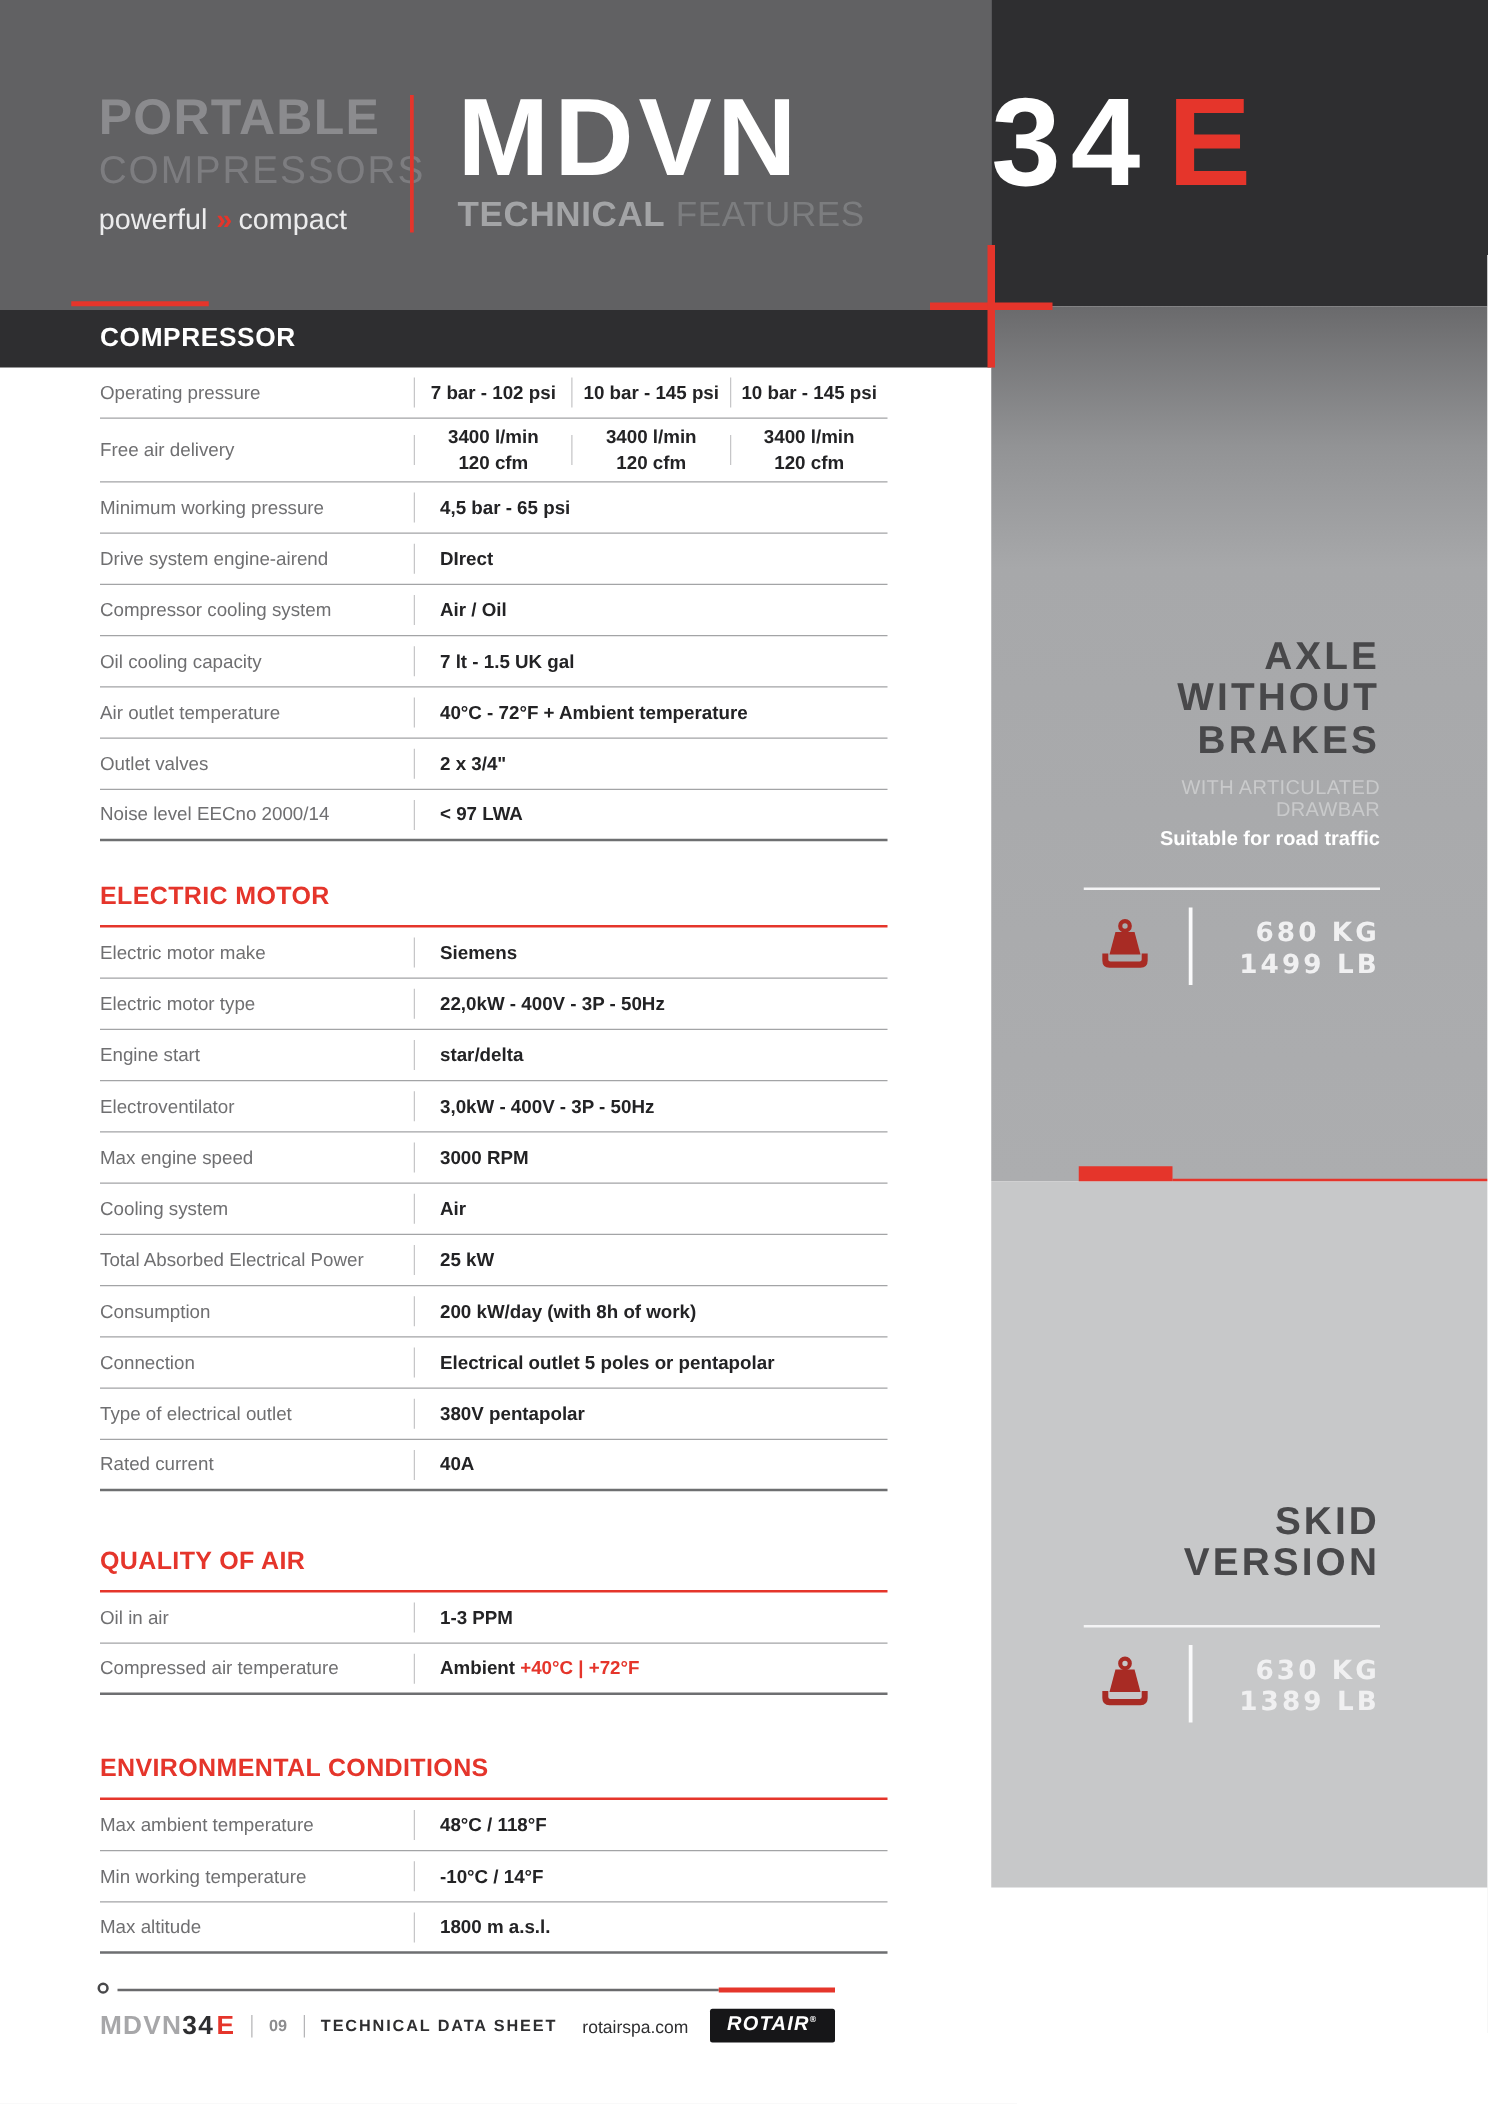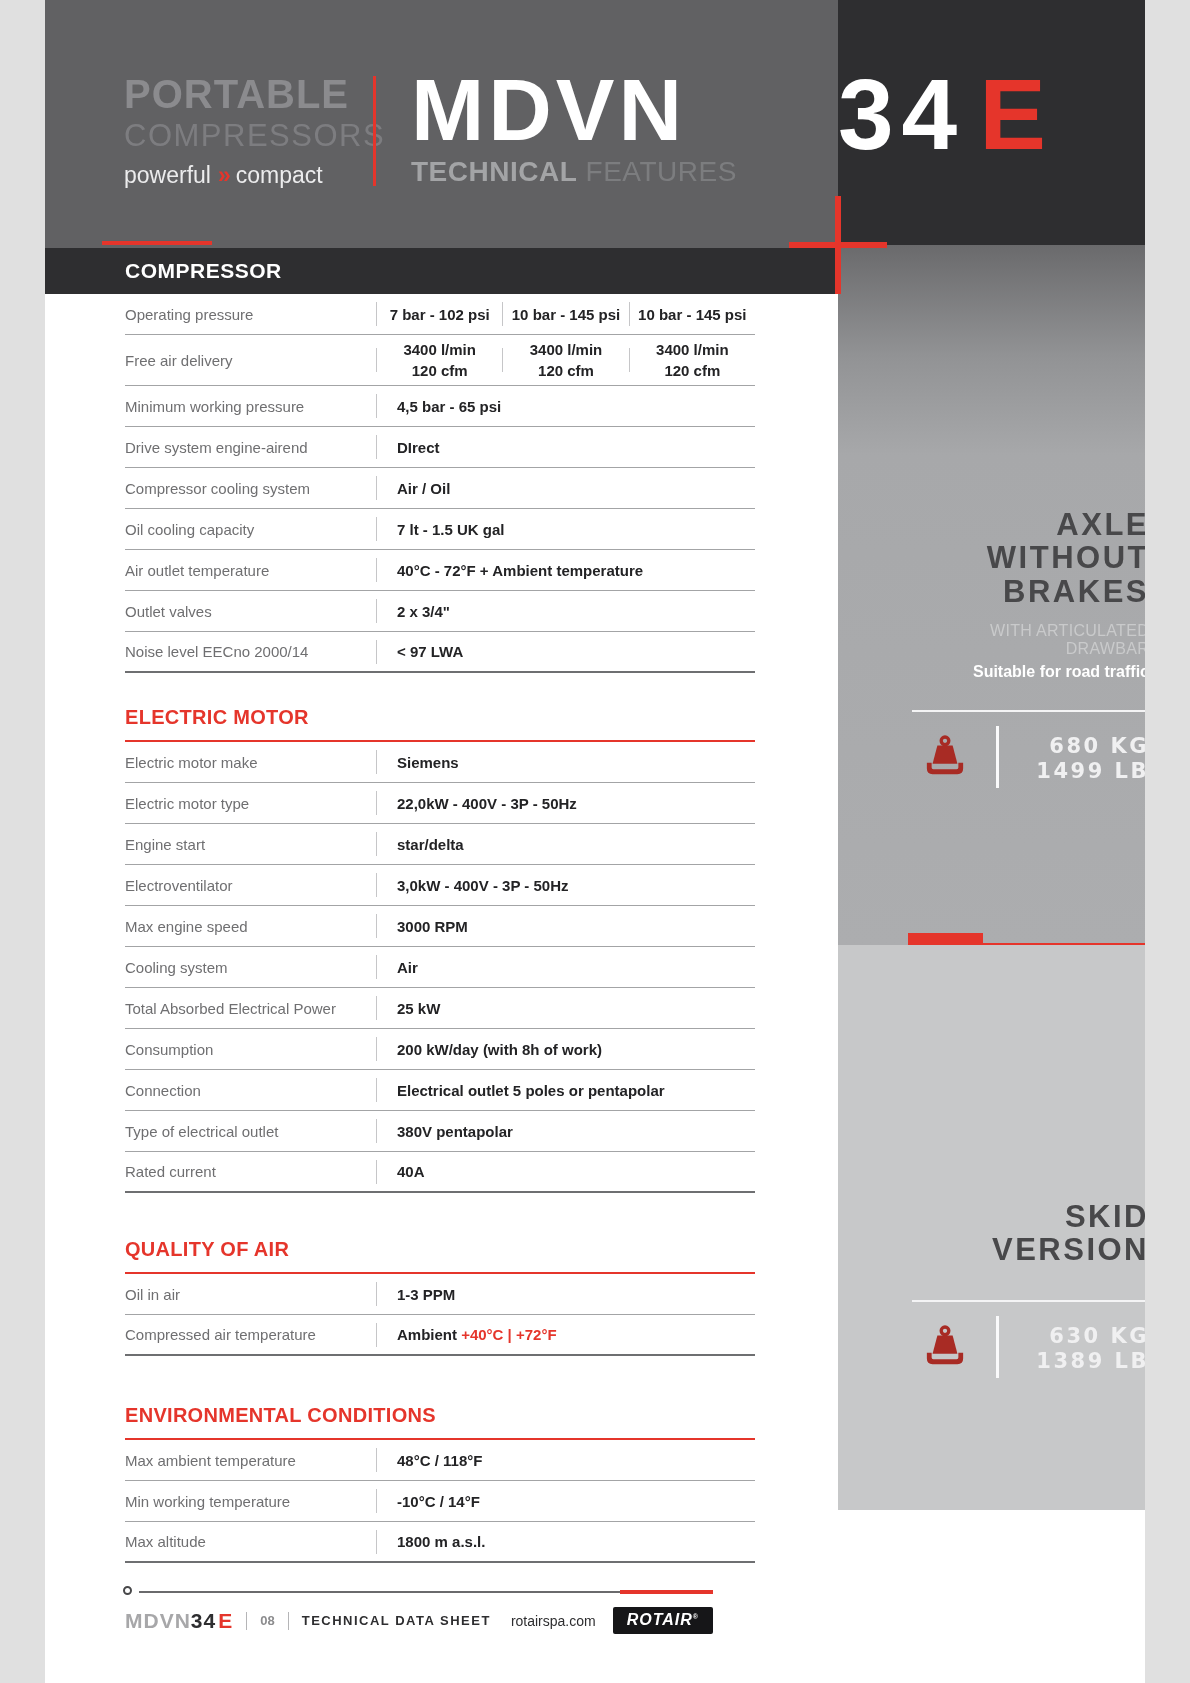--- a/index.html
+++ b/index.html
@@ -1,18 +1,18 @@
 <!DOCTYPE html>
 <html><head>
 <meta charset="utf-8">
 <style>
   * { box-sizing: border-box; }
   body { margin: 0; background: #e0e0e0; }
   .page {
-    position: relative; width: 1100px; height: 1683px;
+    position: relative; width: 1190px; height: 1683px;
     background: #ffffff; overflow: hidden; margin: 0 auto;
     font-family: "Liberation Sans", sans-serif;
     padding-left: 20px;
   }
 
   
   .header-gray { position: absolute; left: 0; top: 0; width: 793px; height: 248px; background: #616163; }
   .brand { position: absolute; left: 79px; top: 74px; }
   .brand-top { font-size: 40px; font-weight: bold; color: #8B8B8E; letter-spacing: 1px; line-height: 1.0; }
   .brand-bottom { font-size: 31px; color: #7D7D80; letter-spacing: 1.5px; line-height: 1.0; margin-top: 6px; }
@@ -327,21 +327,21 @@
   <div class="footer">
     <div class="fline">
       <span class="fcircle"></span>
       <span class="fbar"></span>
       <span class="fred"></span>
     </div>
     <div class="frow">
       <span class="f-brand">MDVN</span>
       <span class="f-model"><span>34</span><span class="variant">E</span></span>
       <span class="f-vline"></span>
-      <span class="f-page">08</span>
+      <span class="f-page">09</span>
       <span class="f-vline"></span>
       <span class="f-label">TECHNICAL DATA SHEET</span>
       <span class="f-site">rotairspa.com</span>
       <span class="f-logo"><span>ROTAIR</span><span class="reg">®</span></span>
     </div>
   </div>
 
 </div>
 
 </body></html>

